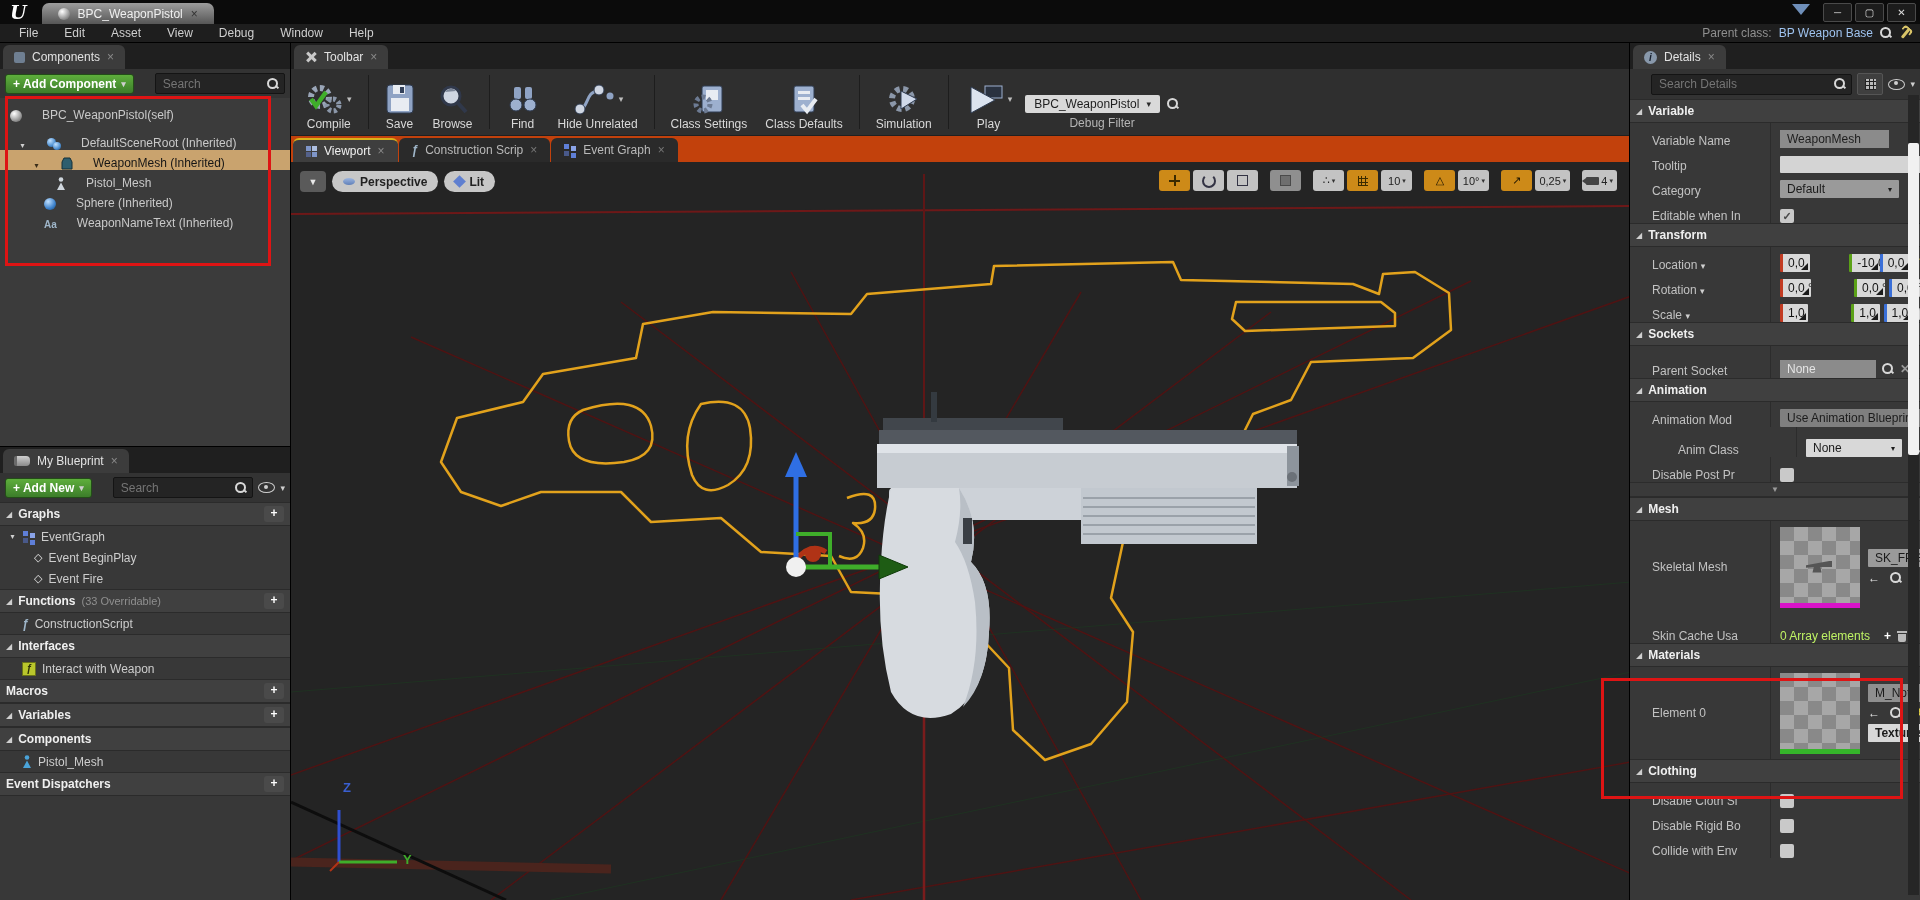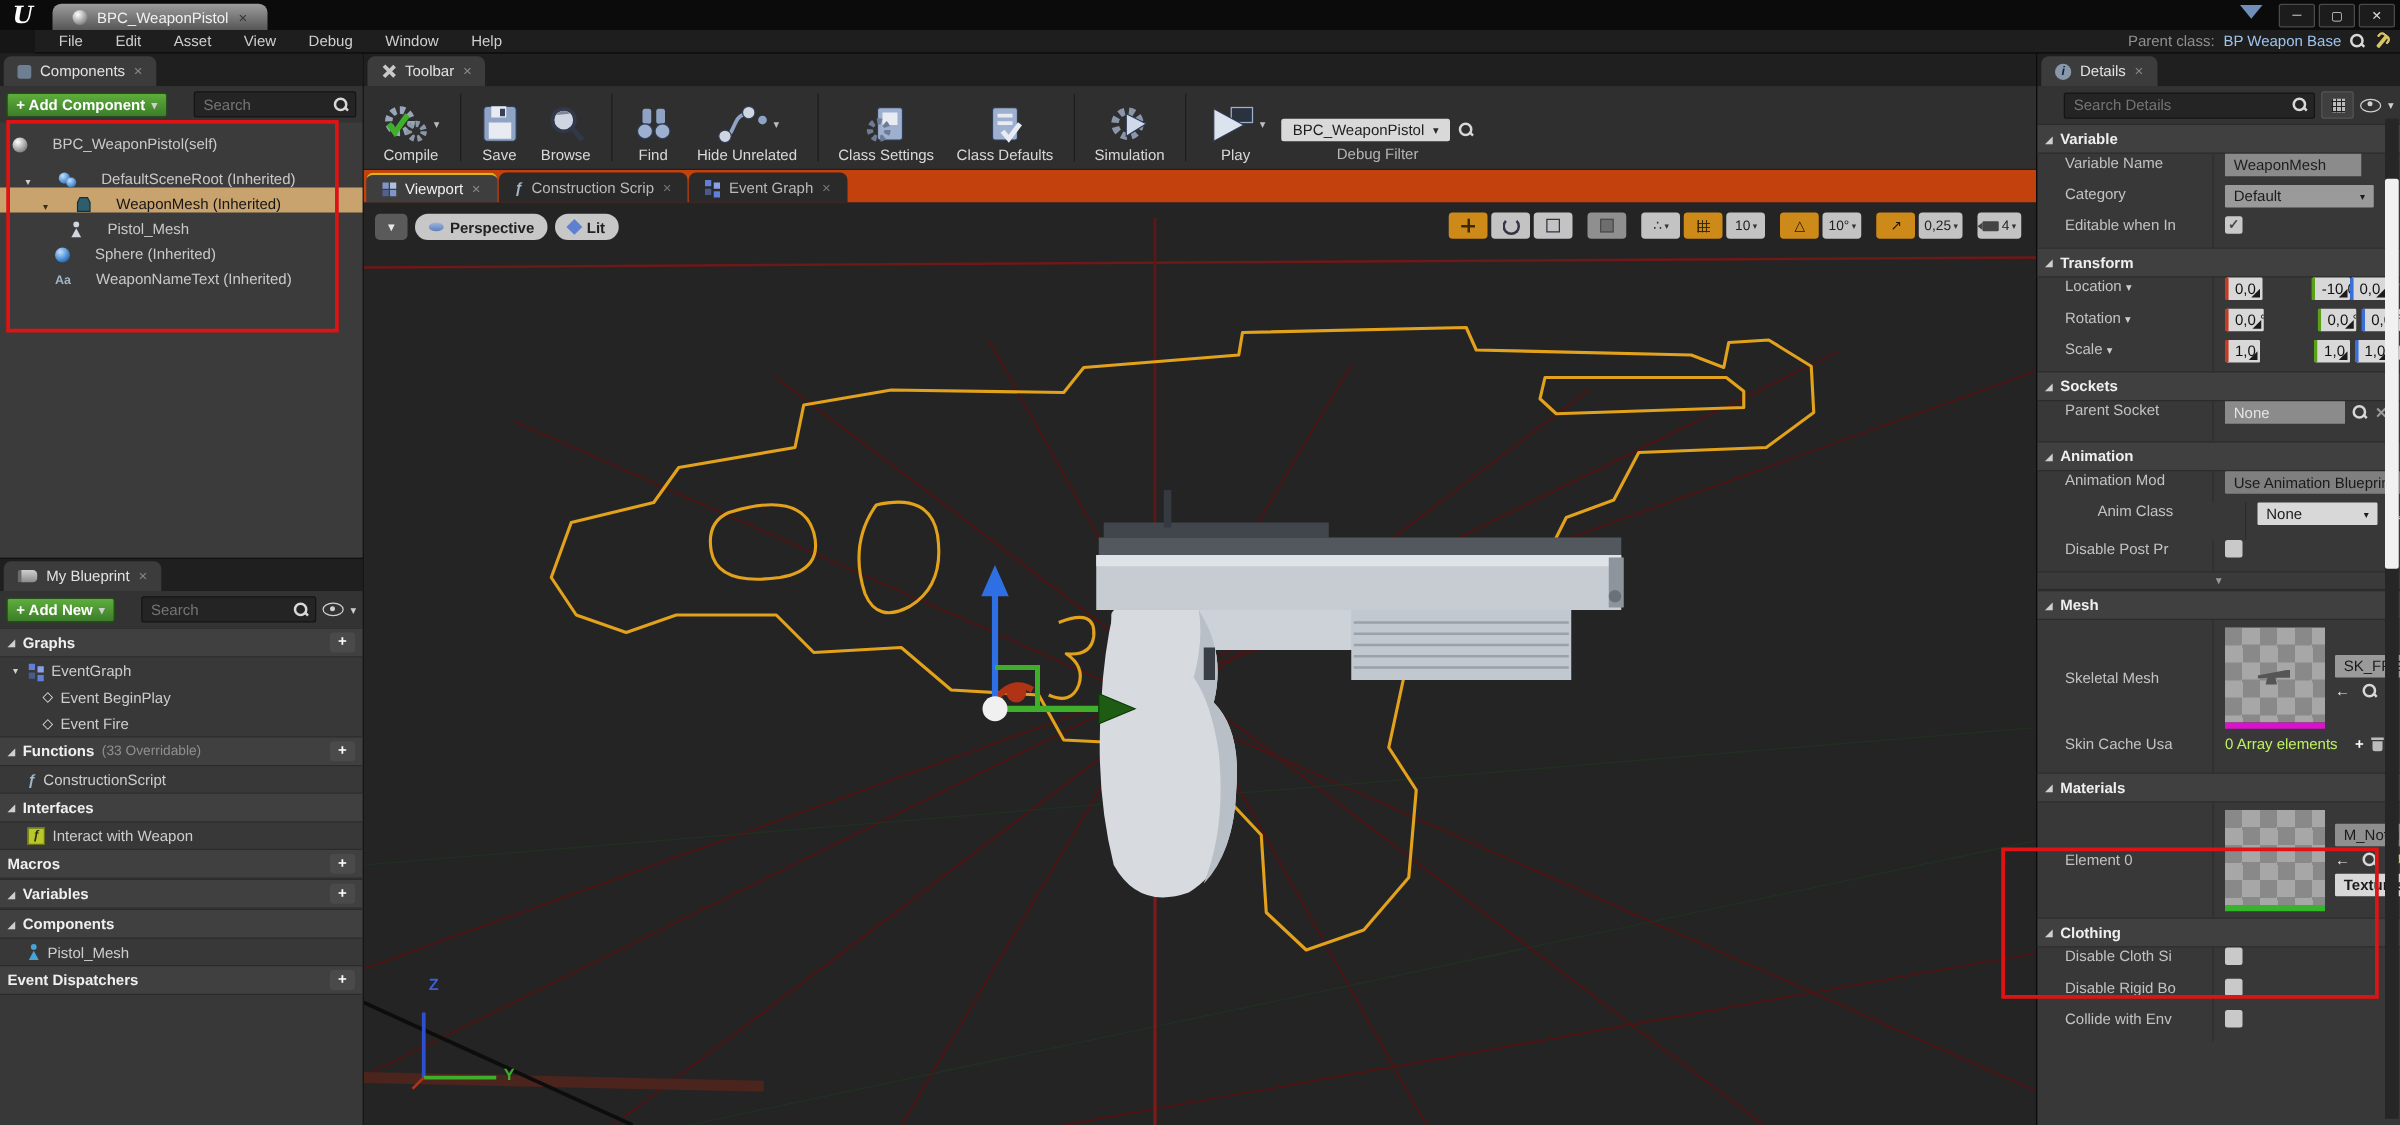--- a/index.html
+++ b/index.html
@@ -13,21 +13,21 @@
            display:flex;align-items:center;gap:8px;padding:0 16px;color:#f0f0f0;}
   .app-tab .x{color:#333;font-size:12px;}
   .ball{display:inline-block;border-radius:50%;background:radial-gradient(circle at 35% 30%,#fff,#9a9a9a 60%,#555);}
   .b12{width:12px;height:12px;}
   .winbtns{position:absolute;right:4px;top:3px;display:flex;gap:3px;}
   .winbtn{width:27px;height:17px;background:#1c1c1c;border:1px solid #4a4a4a;color:#ddd;
           display:flex;align-items:center;justify-content:center;font-size:10px;border-radius:2px;}
   .cap-icon{position:absolute;right:110px;top:4px;width:0;height:0;border-left:9px solid transparent;
             border-right:9px solid transparent;border-bottom:11px solid #6f8fb9;transform:rotate(180deg);}
   
-  .menubar{height:18px;background:#1e1e1e;border-bottom:1px solid #000;display:flex;align-items:center;padding-left:6px;margin-left:28px;}
+  .menubar{height:18px;background:#1e1e1e;border-bottom:1px solid #000;display:flex;align-items:center;padding-left:6px;}
   .menu-item{padding:0 13px;color:#cfcfcf;}
   .menubar-right{margin-left:auto;display:flex;align-items:center;gap:7px;padding-right:8px;}
   .parent-label{color:#8f8f8f;}
   .parent-value{color:#9fc3ef;}
   
   .mag{display:inline-block;width:12px;height:12px;position:relative;}
   .mag::before{content:'';position:absolute;left:0;top:0;width:7px;height:7px;border:2px solid #d8d8d8;border-radius:50%;}
   .mag::after{content:'';position:absolute;left:8px;top:8px;width:4px;height:2px;background:#d8d8d8;transform:rotate(45deg);}
   .wrench{display:inline-block;width:13px;height:13px;position:relative;}
   .wrench::before{content:'';position:absolute;left:5px;top:1px;width:3px;height:11px;background:#d9c468;transform:rotate(40deg);border-radius:1px;}
@@ -121,21 +121,21 @@
   .cubeg-ic{display:inline-block;width:9px;height:9px;background:#6e6e6e;border:1px solid #4a4a4a;}
   .sgrid-ic{display:inline-block;width:10px;height:10px;background:repeating-linear-gradient(0deg,#3a2a00 0 1px,transparent 1px 3.3px),repeating-linear-gradient(90deg,#3a2a00 0 1px,transparent 1px 3.3px);}
   .cam-ic{display:inline-block;width:13px;height:8px;background:#444;border-radius:1px;position:relative;}
   .cam-ic::before{content:'';position:absolute;left:-4px;top:1px;border-top:3px solid transparent;border-bottom:3px solid transparent;border-right:4px solid #444;}
   .axis-label{position:absolute;font-weight:bold;font-size:13px;}
   
   .right-col{width:290px;flex:none;background:#333;border-left:1px solid #000;display:flex;flex-direction:column;position:relative;}
   .details-search{display:flex;align-items:center;gap:5px;padding:4px 5px;background:#333;flex:none;}
   .sq-btn{width:24px;height:20px;background:#3f3f3f;border:1px solid #555;border-radius:2px;display:flex;align-items:center;justify-content:center;}
   .details-body{flex:1;overflow:hidden;background:#383838;}
-  .drow{display:flex;align-items:flex-start;min-height:25px;padding-left:22px;position:relative;color:#c2c2c2;}
+  .drow{display:flex;align-items:flex-end;min-height:25px;padding-left:22px;position:relative;color:#c2c2c2;}
   .drow::before{content:'';position:absolute;left:140px;top:0;bottom:0;width:1px;background:#2c2c2c;}
   .dlabel{width:118px;flex:none;white-space:nowrap;overflow:hidden;}
   .dval{display:flex;align-items:center;gap:6px;padding-left:10px;flex:1;min-width:0;}
   .inp-gray{background:#8b8b8b;color:#1e1e1e;padding:2px 7px;min-width:95px;}
   .inp-light{background:#d4d4d4;min-height:17px;min-width:150px;border-radius:1px;}
   .dd{background:#9a9a9a;color:#1b1b1b;padding:2px 7px;display:flex;align-items:center;gap:8px;border-radius:1px;white-space:nowrap;}
   .dd .cr{font-size:8px;}
   .checkbox{width:14px;height:14px;background:#c9c9c9;border-radius:2px;color:#4a4a4a;font-size:11px;line-height:14px;text-align:center;font-weight:bold;}
   .numbox{width:42px;background:#d8d8d8;color:#111;padding:2px 3px 2px 5px;position:relative;border-radius:1px;white-space:nowrap;overflow:hidden;}
   .numbox::after{content:'';position:absolute;right:2px;bottom:2px;border-left:7px solid transparent;border-bottom:7px solid #1b1b1b;}
@@ -631,20 +631,26 @@
           <span class="tri">◢</span>
           <span>Variable</span>
         </div>
         <div class="drow">
           <span class="dlabel">Variable Name</span>
           <span class="dval">
               <span class="inp-gray">WeaponMesh</span>
             </span>
         </div>
         <div class="drow">
+          <span class="dlabel">Tooltip</span>
+          <span class="dval">
+              <span class="inp-light"></span>
+            </span>
+        </div>
+        <div class="drow">
           <span class="dlabel">Category</span>
           <span class="dval">
             <span class="dd" style="min-width:105px;justify-content:space-between;">
               <span>Default</span>
               <span class="cr">▾</span>
             </span>
           </span>
         </div>
         <div class="drow">
           <span class="dlabel">Editable when In</span>

